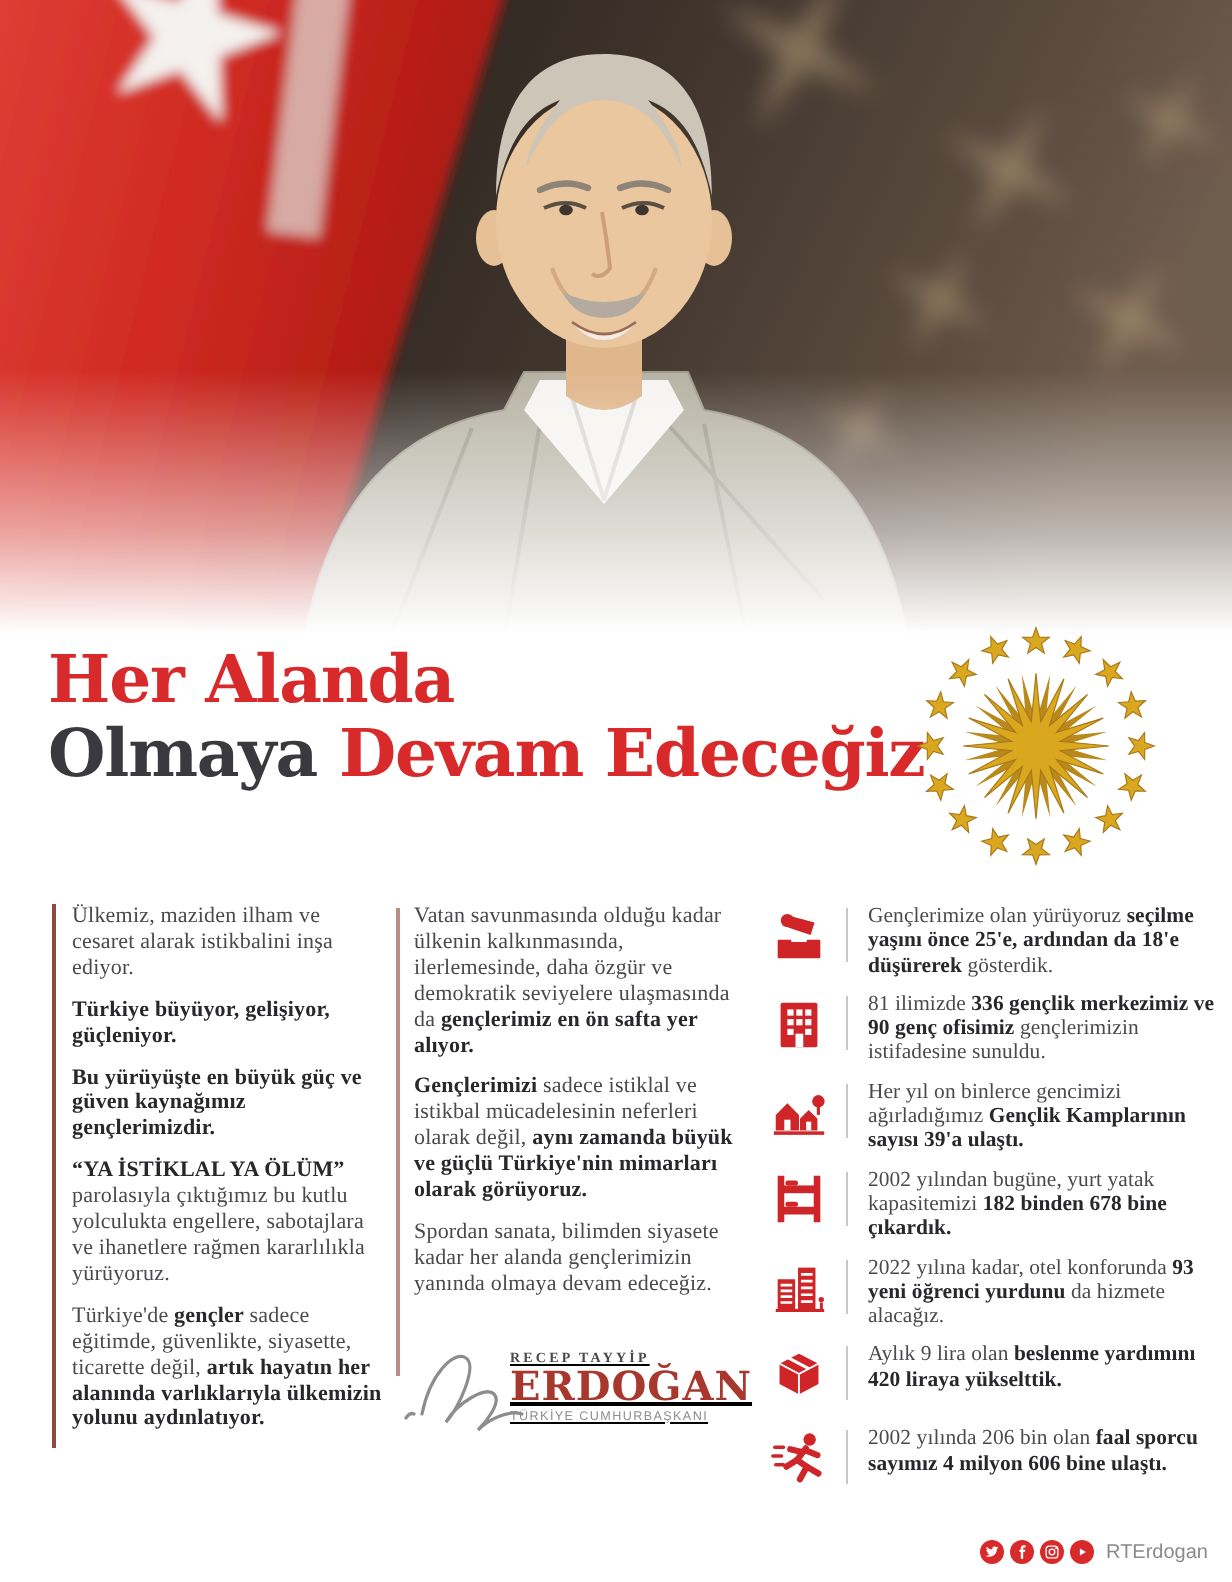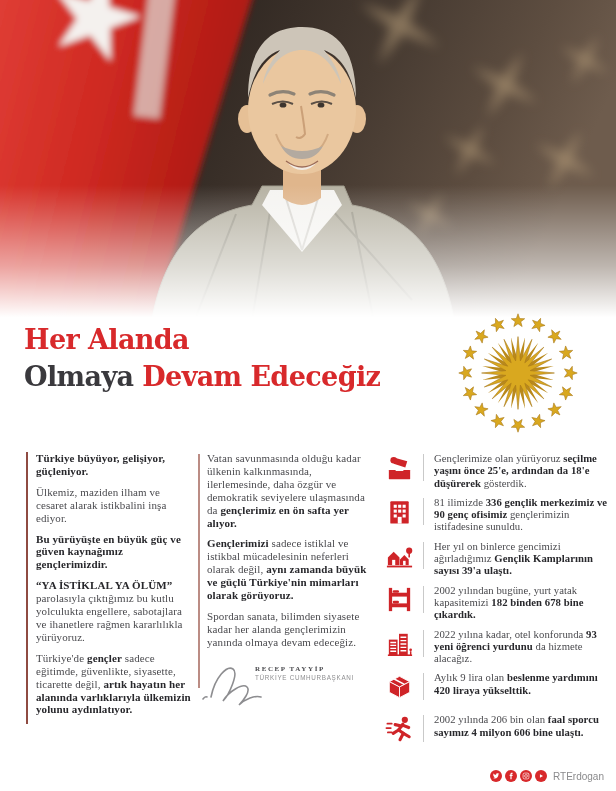--- a/index.html
+++ b/index.html
@@ -7,21 +7,21 @@
           font-family:"Liberation Serif",serif;}
 
   
   .photo{position:absolute;left:0;top:0;width:616px;height:332px;}
   .photo svg{display:block;width:616px;height:332px;}
   .photo-fade{position:absolute;left:0;top:185px;width:616px;height:147px;
     background:linear-gradient(180deg,rgba(255,255,255,0) 0%,rgba(255,255,255,.55) 55%,#ffffff 90%);}
 
   
   .headline{position:absolute;left:24px;top:322px;
-    font-family:"DejaVu Serif",serif;font-weight:700;font-size:27px;line-height:36.5px;
+    font-family:"DejaVu Serif",serif;font-weight:700;font-size:33px;line-height:36.5px;
     letter-spacing:-.6px;white-space:nowrap;}
   .hl-red{color:#d8292b;}
   .hl-dark{color:#3a393d;}
 
   
   .seal{position:absolute;left:458px;top:313px;width:120px;height:120px;}
 
   
   .col{position:absolute;top:452px;}
   .col1{left:26px;width:158px;border-left:2px solid #8f4b42;padding-left:8px;}
@@ -33,21 +33,21 @@
   .para b,.stat-text b{font-weight:700;color:#28282c;}
 
   
   .stat-item{display:flex;align-items:flex-start;margin-bottom:7px;min-height:35px;}
   .stat-icon{flex:0 0 31px;height:31px;}
   .stat-icon svg{width:31px;height:31px;display:block;}
   .stat-sep{flex:0 0 1px;height:27px;background:#c9c9c9;margin:2px 10px 0 8px;}
   .stat-text{margin:0;font-size:10.7px;line-height:12.3px;color:#4a4a4e;letter-spacing:.05px;}
 
   
-  .signature{position:relative;margin-top:16px;height:56px;}
+  .signature{position:relative;margin-top:26px;height:56px;text-decoration:underline;}
   .sig-scribble{position:absolute;left:-8px;top:-4px;width:66px;height:52px;}
   .sig-text{margin-left:48px;}
   .sig-top{font-size:7px;font-weight:700;letter-spacing:1.6px;color:#4a4a4e;
     font-family:"Liberation Serif",serif;}
   .sig-name{font-family:"DejaVu Serif",serif;font-size:20px;font-weight:700;
     letter-spacing:.5px;color:#a8382e;line-height:21px;}
   .sig-title{font-size:6.3px;letter-spacing:.7px;color:#8e8e90;margin-top:1px;
     font-family:"Liberation Sans",sans-serif;}
 
   
@@ -162,38 +162,39 @@
       <polygon points="38.0,116.6 38.2,111.5 33.5,109.4 38.5,108.1 39.0,103.0 41.8,107.3 46.9,106.2 43.6,110.2 46.2,114.6 41.4,112.8" fill="#d9a81f" stroke="#a8791a" stroke-width="0.6"></polygon>
       <polygon points="18.4,103.6 20.7,98.9 17.1,95.2 22.2,95.9 24.6,91.4 25.6,96.4 30.6,97.4 26.1,99.8 26.8,104.9 23.1,101.3" fill="#d9a81f" stroke="#a8791a" stroke-width="0.6"></polygon>
       <polygon points="5.4,84.0 9.2,80.6 7.4,75.8 11.8,78.4 15.8,75.1 14.7,80.2 19.0,83.0 13.9,83.5 12.6,88.5 10.5,83.8" fill="#d9a81f" stroke="#a8791a" stroke-width="0.6"></polygon>
       <polygon points="0.8,61.0 5.7,59.3 5.8,54.2 8.9,58.2 13.8,56.8 10.9,61.0 13.8,65.2 8.9,63.8 5.8,67.8 5.7,62.7" fill="#d9a81f" stroke="#a8791a" stroke-width="0.6"></polygon>
       <polygon points="5.4,38.0 10.5,38.2 12.6,33.5 13.9,38.5 19.0,39.0 14.7,41.8 15.8,46.9 11.8,43.6 7.4,46.2 9.2,41.4" fill="#d9a81f" stroke="#a8791a" stroke-width="0.6"></polygon>
       <polygon points="18.4,18.4 23.1,20.7 26.8,17.1 26.1,22.2 30.6,24.6 25.6,25.6 24.6,30.6 22.2,26.1 17.1,26.8 20.7,23.1" fill="#d9a81f" stroke="#a8791a" stroke-width="0.6"></polygon>
       <polygon points="38.0,5.4 41.4,9.2 46.2,7.4 43.6,11.8 46.9,15.8 41.8,14.7 39.0,19.0 38.5,13.9 33.5,12.6 38.2,10.5" fill="#d9a81f" stroke="#a8791a" stroke-width="0.6"></polygon>
     </svg>
 
   <div class="col col1">
+    <p class="para"><span>Ülkemiz, maziden ilham ve cesaret alarak istikbalini inşa ediyor.</span></p>
     <p class="para"><b>Türkiye büyüyor, gelişiyor, güçleniyor.</b></p>
-    <p class="para"><span>Ülkemiz, maziden ilham ve cesaret alarak istikbalini inşa ediyor.</span></p>
     <p class="para"><b>Bu yürüyüşte en büyük güç ve güven kaynağımız gençlerimizdir.</b></p>
     <p class="para"><b>“YA İSTİKLAL YA ÖLÜM”</b><span> parolasıyla çıktığımız bu kutlu yolculukta engellere, sabotajlara ve ihanetlere rağmen kararlılıkla yürüyoruz.</span></p>
     <p class="para"><span>Türkiye'de </span><b>gençler</b><span> sadece eğitimde, güvenlikte, siyasette, ticarette değil, </span><b>artık hayatın her alanında varlıklarıyla ülkemizin yolunu aydınlatıyor.</b></p>
   </div>
 
   <div class="col col2">
     <p class="para"><span>Vatan savunmasında olduğu kadar ülkenin kalkınmasında, ilerlemesinde, daha özgür ve demokratik seviyelere ulaşmasında da </span><b>gençlerimiz en ön safta yer alıyor.</b></p>
     <p class="para"><b>Gençlerimizi</b><span> sadece istiklal ve istikbal mücadelesinin neferleri olarak değil, </span><b>aynı zamanda büyük ve güçlü Türkiye'nin mimarları olarak görüyoruz.</b></p>
     <p class="para"><span>Spordan sanata, bilimden siyasete kadar her alanda gençlerimizin yanında olmaya devam edeceğiz.</span></p>
 
     <div class="signature">
       <svg class="sig-scribble" viewBox="0 0 66 52">
         <path d="M4 38 q2 -3 4 -2 M12 36 C16 16 28 4 34 8 C40 12 30 34 24 40 C30 30 44 22 48 26 C52 30 44 40 40 44 C46 38 56 34 62 36" stroke="#8d8d90" stroke-width="1.6" fill="none" stroke-linecap="round"></path>
       </svg>
       <div class="sig-text">
         <div class="sig-top">RECEP TAYYİP</div>
+        <div class="sig-name">ERDOĞAN</div>
         <div class="sig-title">TÜRKİYE CUMHURBAŞKANI</div>
       </div>
     </div>
   </div>
 
   <div class="col col3">
 
     <div class="stat-item">
       <span class="stat-icon">
         <svg viewBox="0 0 32 32" fill="#cf2428">

